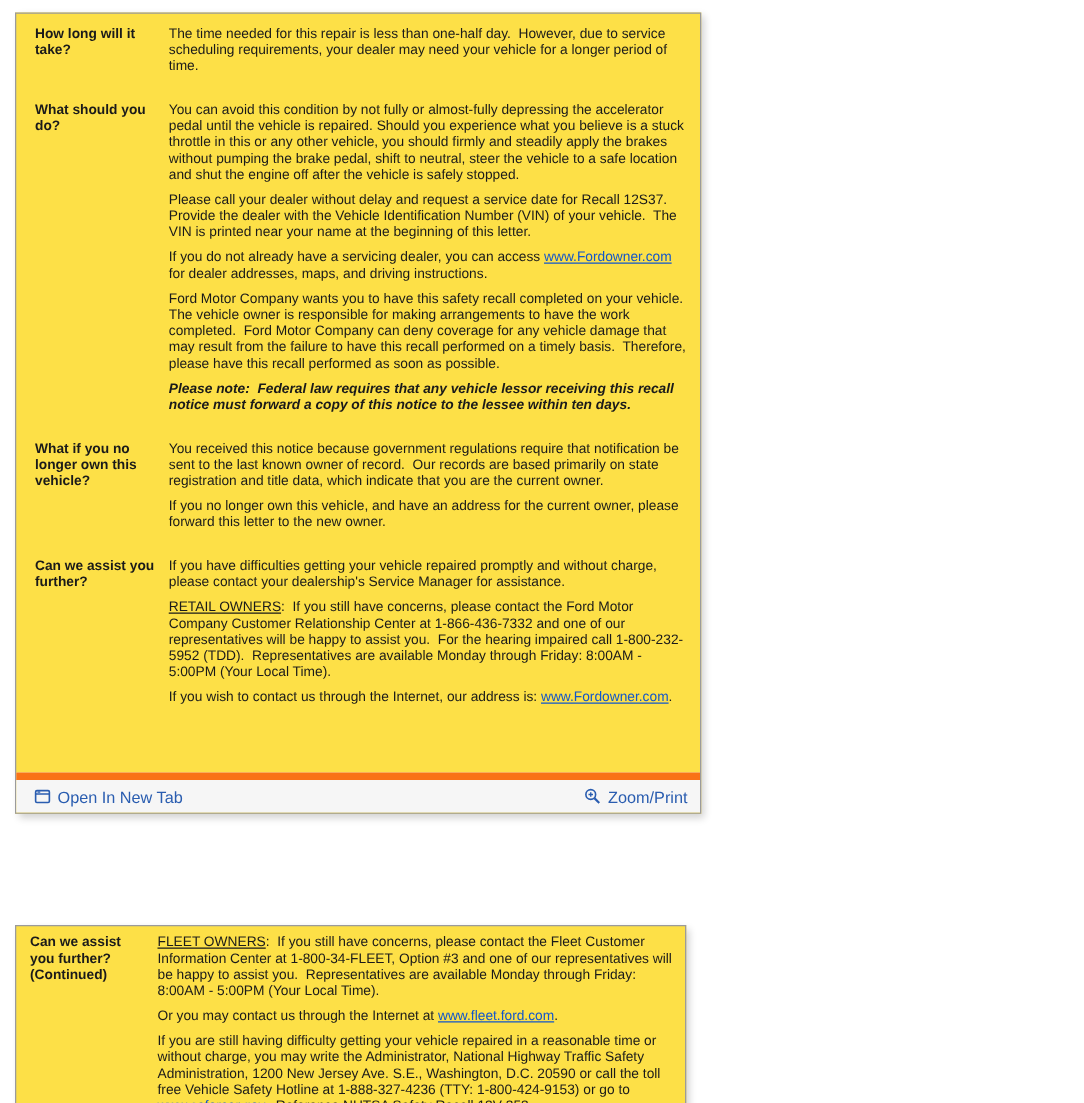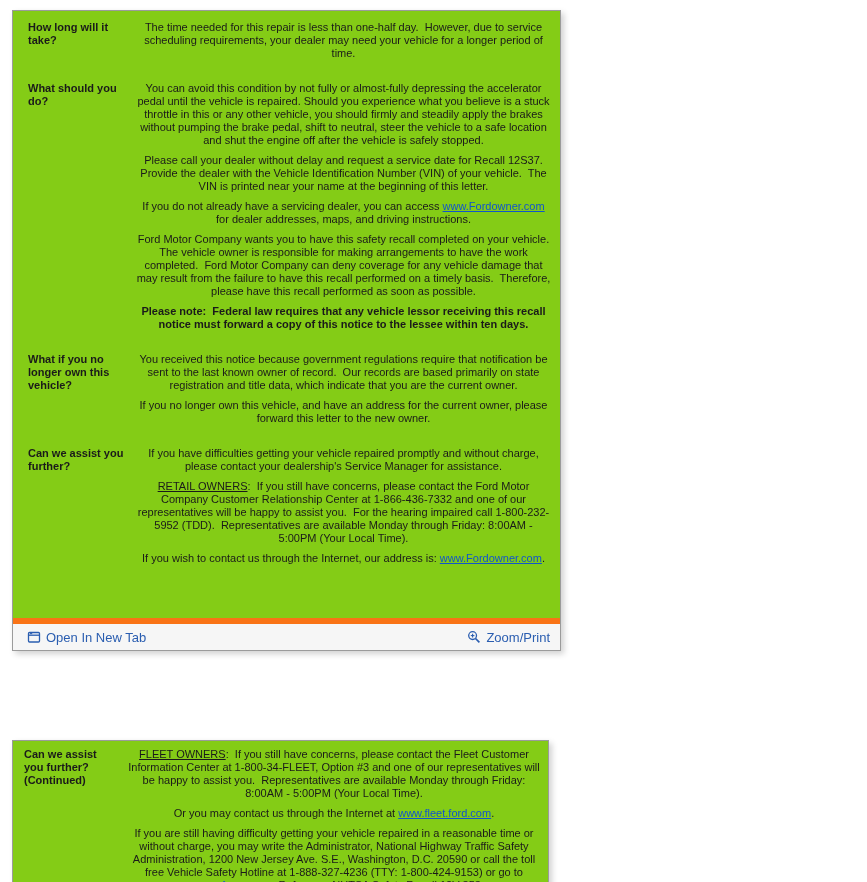--- a/index.html
+++ b/index.html
@@ -6,21 +6,21 @@
     margin: 0;
     padding: 0;
     width: 867px;
     height: 882px;
     overflow: hidden;
     background: #ffffff;
     font-family: "Liberation Sans", sans-serif;
   }
   .panel {
     position: absolute;
-    background: #84cc16;
+    background: #fde047;
     border: 1px solid #9b9b9b;
     box-shadow: 3px 3px 6px rgba(0,0,0,0.18);
     box-sizing: border-box;
   }
   #panel-top {
     left: 12px;
     top: 10px;
     width: 549px;
     height: 641px;
     display: flex;
@@ -62,24 +62,24 @@
   }
   .a {
     flex: 1;
     font-size: 11px;
     line-height: 13px;
     color: #1a1a1a;
   }
   .a p {
     margin: 0 0 7px 0;
     white-space: pre-wrap;
-    text-align: center;
   }
   .a p.b {
     font-weight: bold;
+    font-style: italic;
   }
   .u {
     text-decoration: underline;
   }
   a.doclink {
     color: #1155cc;
     text-decoration: underline;
     cursor: pointer;
   }
   .toolbar {

